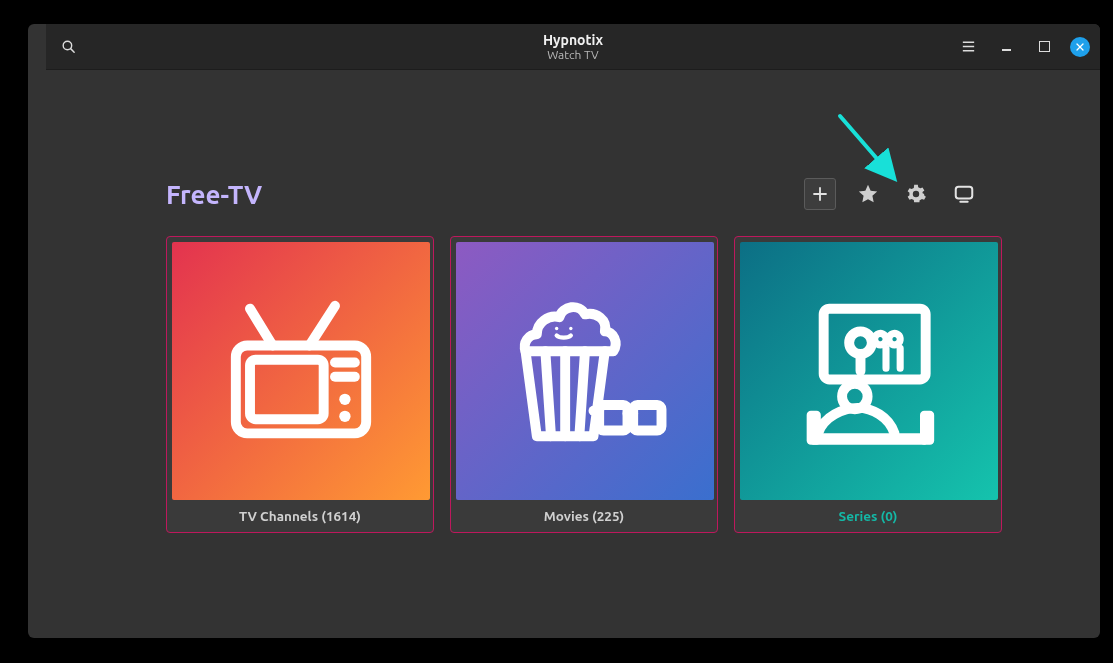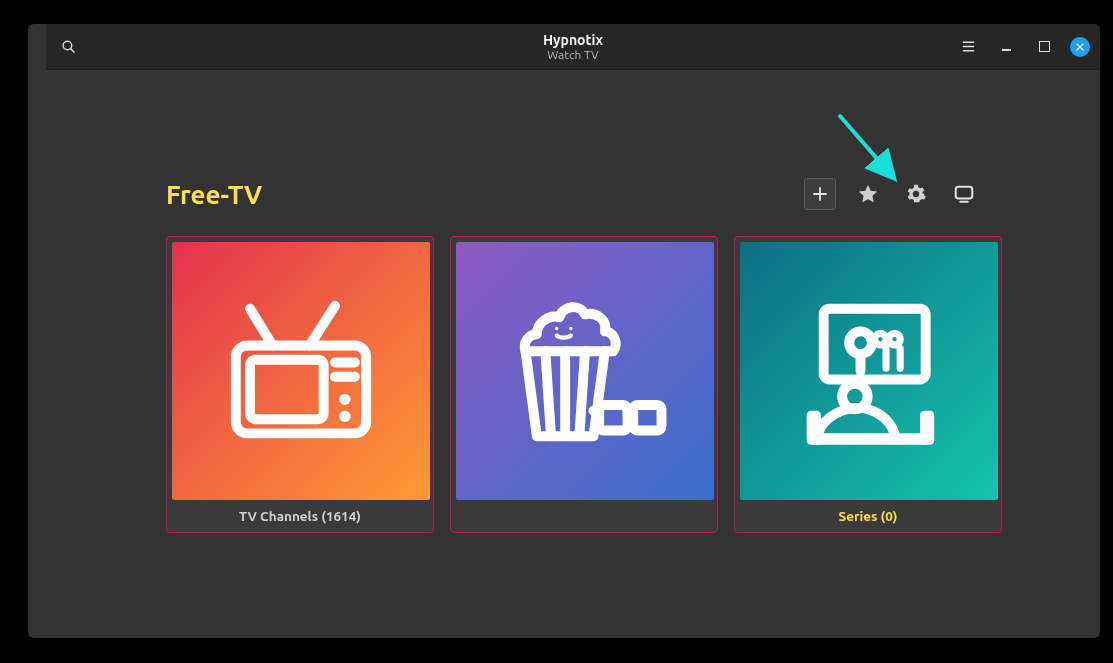--- a/index.html
+++ b/index.html
@@ -66,21 +66,21 @@
   
   .content {
     padding: 108px 120px 0 120px;
   }
 
   .provider-row {
     display: flex; align-items: center; justify-content: space-between;
     margin-bottom: 26px;
   }
   .provider-name {
-    font-size: 26px; font-weight: 700; color: #fde047;
+    font-size: 26px; font-weight: 700; color: #c4b5fd;
   }
   .provider-actions {
     display: flex; align-items: center; gap: 16px;
   }
   .tool-btn {
     width: 32px; height: 32px;
     display: flex; align-items: center; justify-content: center;
     color: #d9d9d9;
     cursor: pointer;
     border-radius: 3px;
@@ -107,21 +107,21 @@
     width: 258px; height: 258px;
     border-radius: 2px;
     display: flex; align-items: center; justify-content: center;
   }
   .card .thumb svg { width: 170px; height: 170px; }
   .card .caption {
     font-size: 13.5px; font-weight: 600;
     color: #d0d0d0;
     padding-top: 8px;
   }
-  .card.series .caption { color: #fde047; }
+  .card.series .caption { color: #14b8a6; }
 
   .grad-tv     { background: linear-gradient(135deg,#e3334f 0%,#ff9a33 100%); }
   .grad-movies { background: linear-gradient(135deg,#8d5ac2 0%,#3a6fce 100%); }
   .grad-series { background: linear-gradient(135deg,#0c6f85 0%,#15c3ad 100%); }
 
   
   .arrow {
     position: absolute;
     left: 830px; top: 110px;
     width: 80px; height: 80px;
@@ -234,20 +234,21 @@
               <circle cx="50" cy="30" r="1.2" fill="#ffffff" stroke="none"></circle>
               <path d="M40 35c2 2 8 2 10 0" stroke-width="3"></path>
 
               <rect x="70" y="84" width="20" height="18" rx="3"></rect>
               <rect x="94" y="84" width="20" height="18" rx="3"></rect>
               <line x1="90" y1="90" x2="94" y2="90"></line>
               <line x1="66" y1="88" x2="70" y2="88"></line>
             </g>
           </svg>
         </div>
+        <div class="caption">Movies (225)</div>
       </div>
 
       <div class="card series">
         <div class="thumb grad-series">
           <svg viewBox="0 0 120 120">
             <g fill="none" stroke="#ffffff" stroke-width="7" stroke-linejoin="round" stroke-linecap="round">
 
               <rect x="28" y="16" width="72" height="50" rx="4"></rect>
 
               <circle cx="54" cy="40" r="8"></circle>

